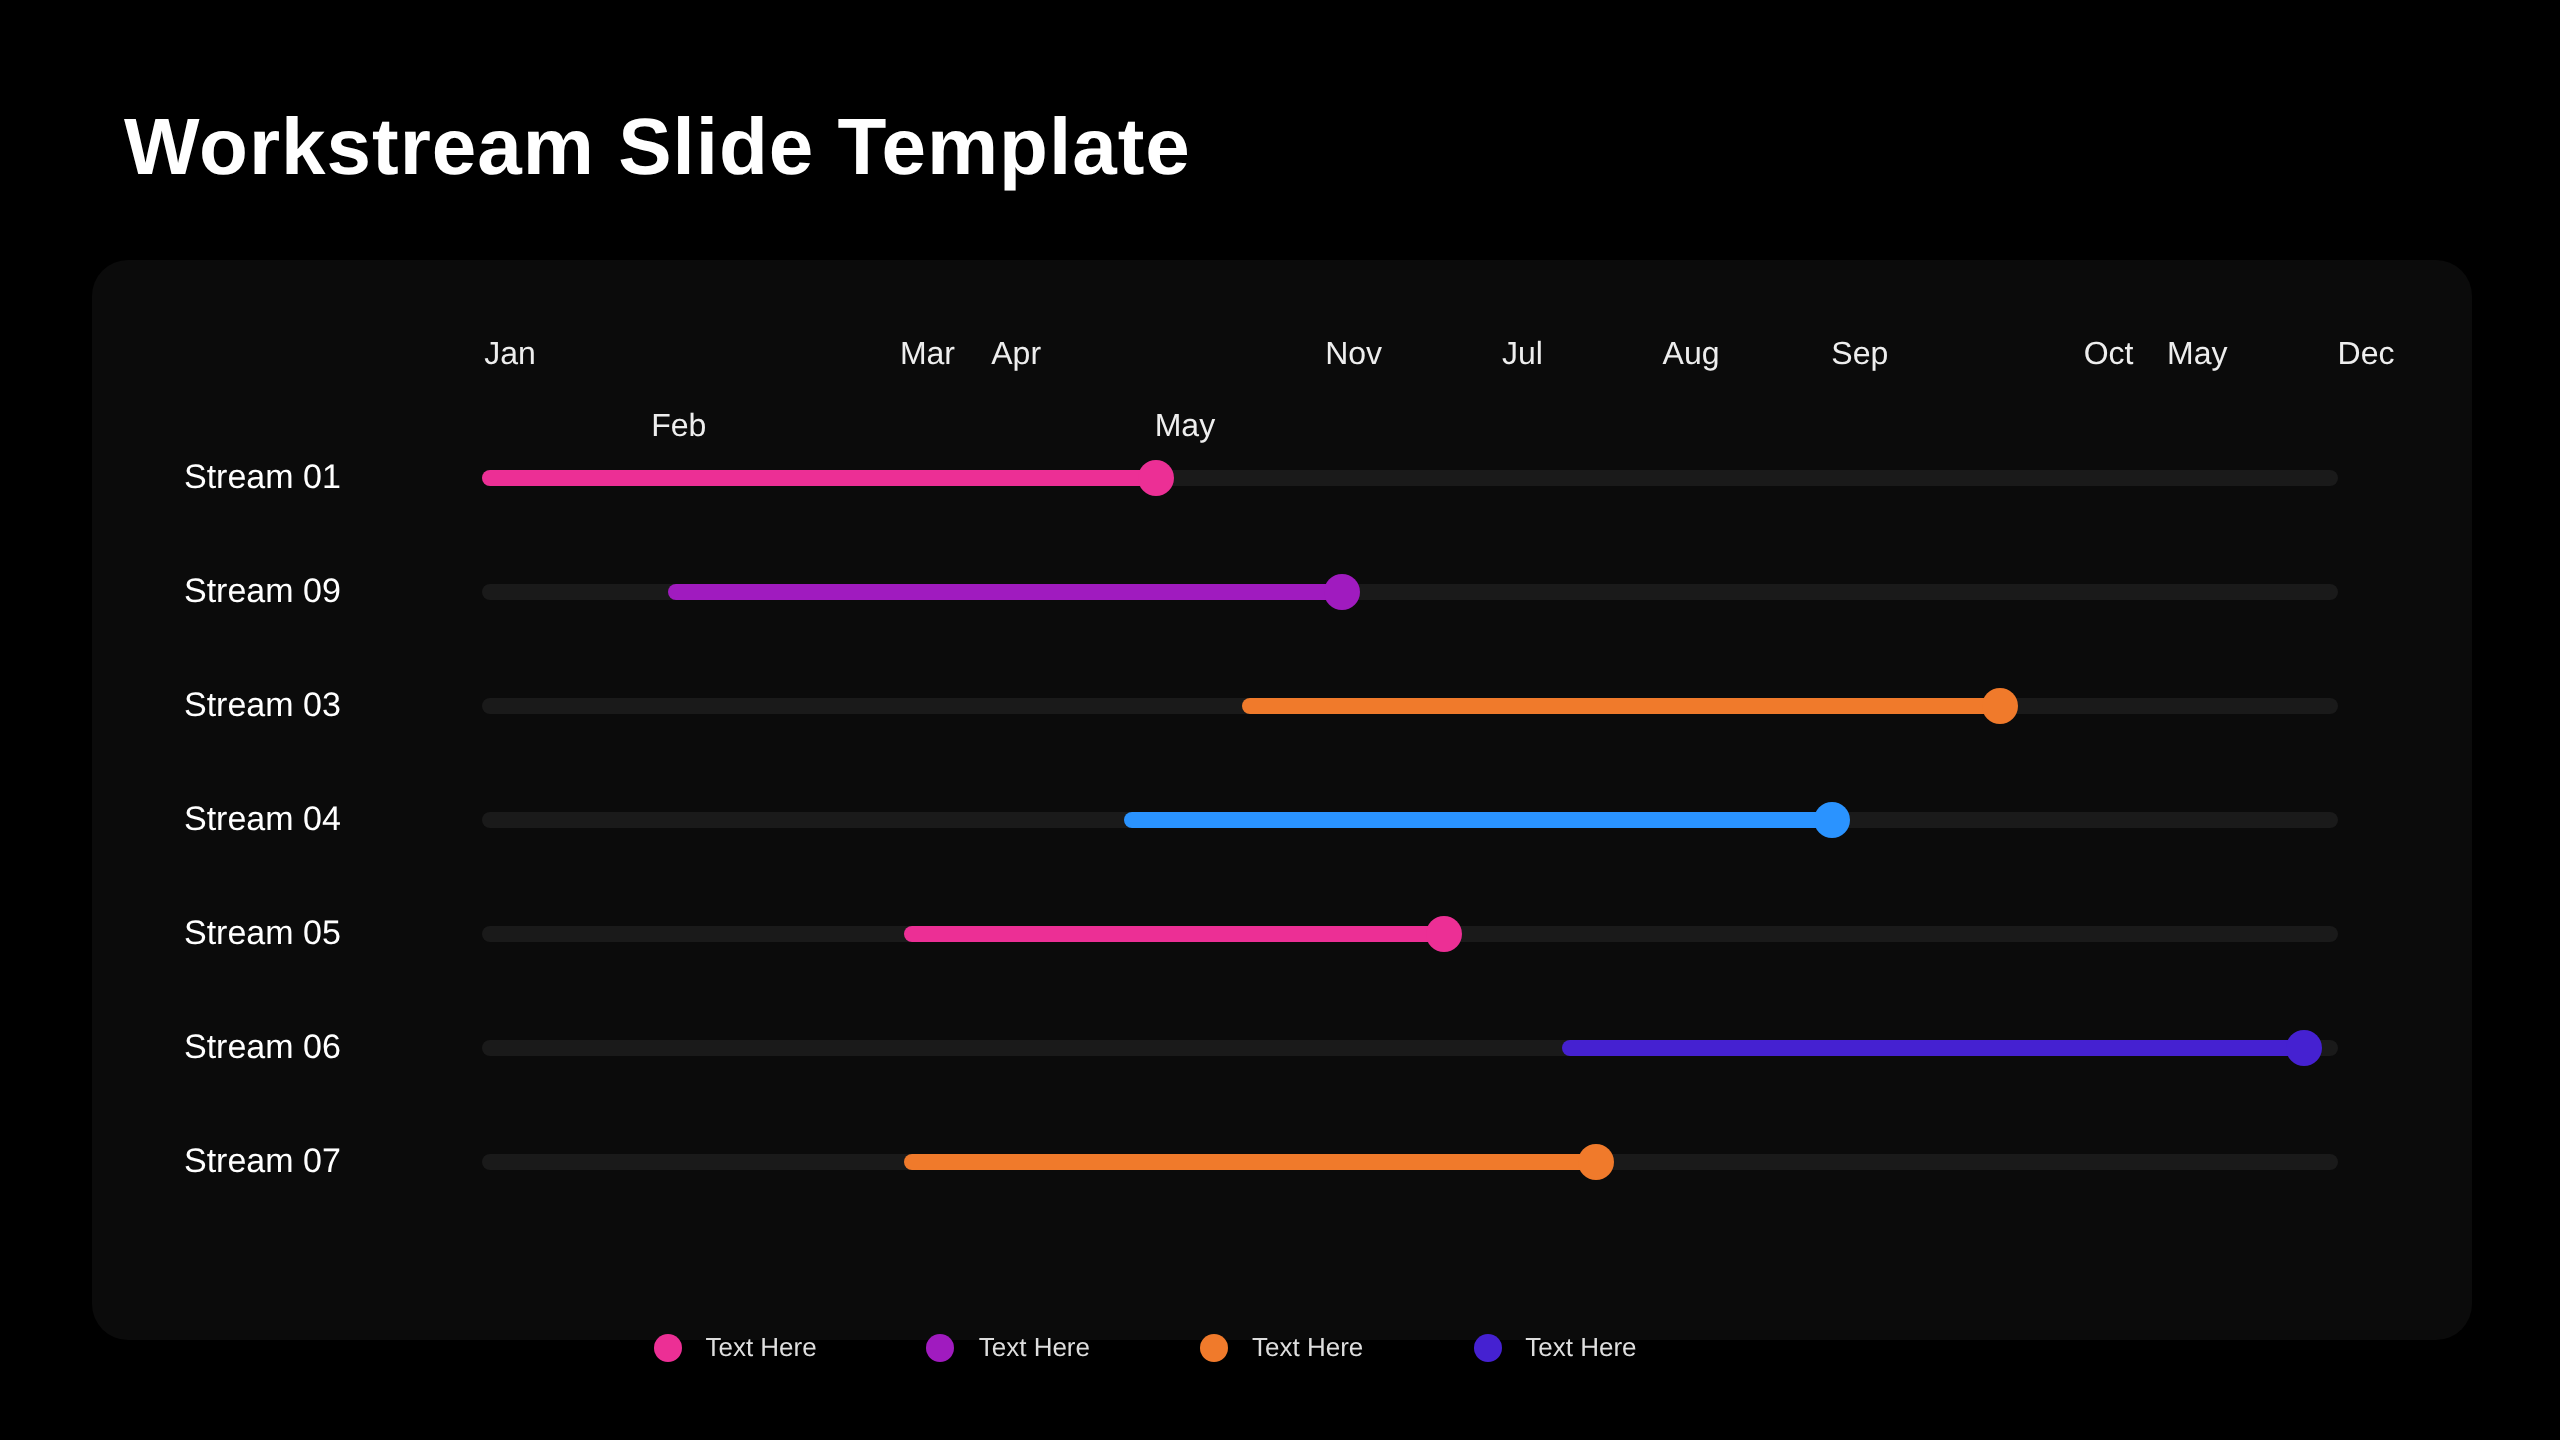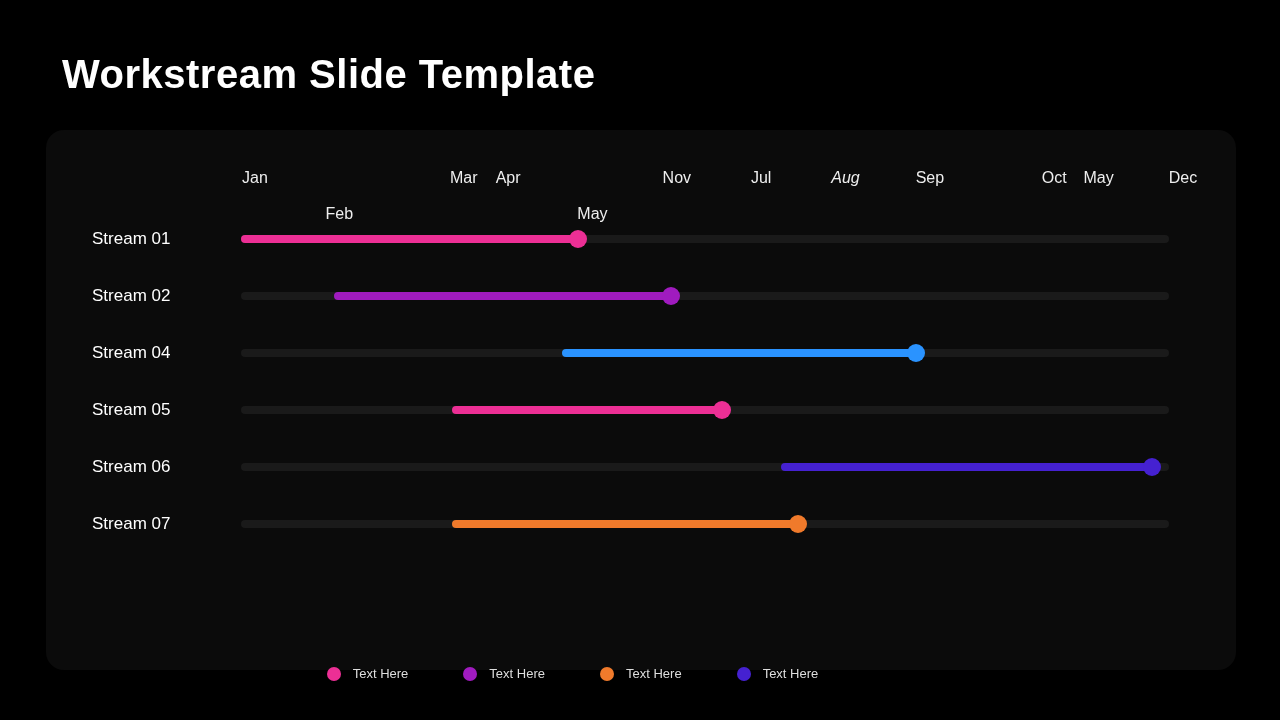--- a/index.html
+++ b/index.html
@@ -29,42 +29,50 @@
   <div class="panel"></div>
 
   <div class="months" id="months">
       <div class="month" style="left: 0%;">Jan</div>
       <div class="month" style="left: 9.09091%; margin-top: 36px;">Feb</div>
       <div class="month" style="left: 18.1818%; margin-left: 40px;">Mar</div>
       <div class="month" style="left: 27.2727%;">Apr</div>
       <div class="month" style="left: 36.3636%; margin-top: 36px;">May</div>
       <div class="month" style="left: 45.4545%;">Nov</div>
       <div class="month" style="left: 54.5455%;">Jul</div>
-      <div class="month" style="left: 63.6364%; font-style: italic;">Aug</div>
+      <div class="month" style="left: 63.6364%;">Aug</div>
       <div class="month" style="left: 72.7273%;">Sep</div>
       <div class="month" style="left: 81.8182%; margin-left: 40px;">Oct</div>
       <div class="month" style="left: 90.9091%;">May</div>
       <div class="month" style="left: 100%;">Dec</div>
     </div>
 
   <div class="rows" id="rows">
       <div class="row">
         <div class="row-label">Stream 01</div>
         <div class="track-wrap">
           <div class="track"></div>
           <div class="bar" style="left: 0%; width: 36.3636%; background: rgb(236, 47, 149);"></div>
           <div class="dot" style="left: 36.3636%; background: rgb(236, 47, 149);"></div>
         </div>
       </div>
       <div class="row">
-        <div class="row-label">Stream 02</div>
+        <div class="row-label">Stream 09</div>
         <div class="track-wrap">
           <div class="track"></div>
           <div class="bar" style="left: 10%; width: 36.3636%; background: rgb(160, 27, 191);"></div>
           <div class="dot" style="left: 46.3636%; background: rgb(160, 27, 191);"></div>
+        </div>
+      </div>
+      <div class="row">
+        <div class="row-label">Stream 03</div>
+        <div class="track-wrap">
+          <div class="track"></div>
+          <div class="bar" style="left: 40.9091%; width: 40.9091%; background: rgb(240, 122, 43);"></div>
+          <div class="dot" style="left: 81.8182%; background: rgb(240, 122, 43);"></div>
         </div>
       </div>
       <div class="row">
         <div class="row-label">Stream 04</div>
         <div class="track-wrap">
           <div class="track"></div>
           <div class="bar" style="left: 34.5455%; width: 38.1818%; background: rgb(42, 147, 255);"></div>
           <div class="dot" style="left: 72.7273%; background: rgb(42, 147, 255);"></div>
         </div>
       </div>

